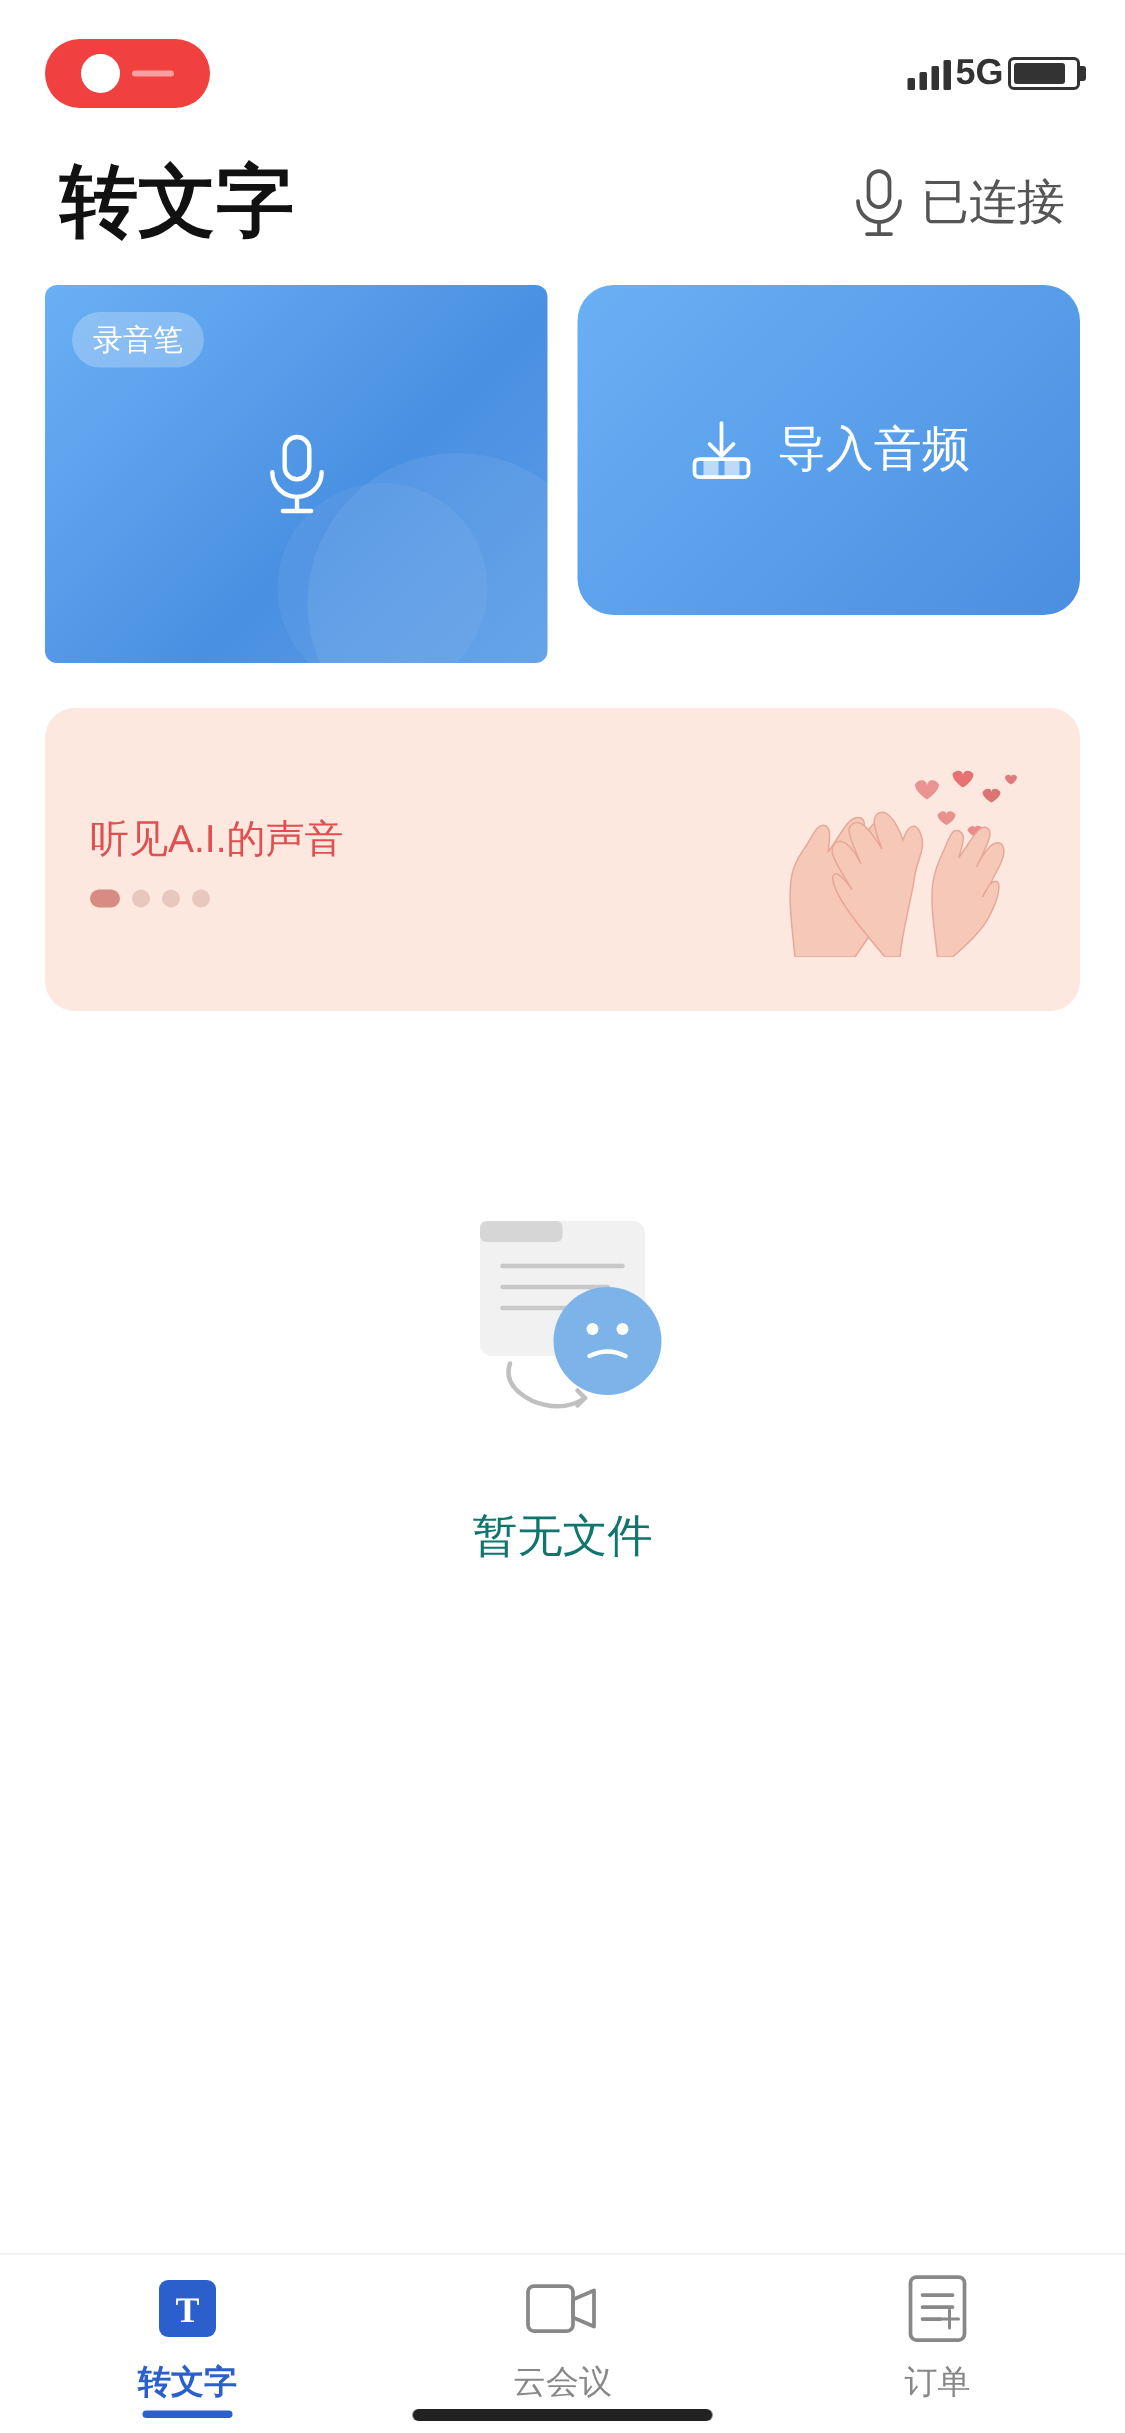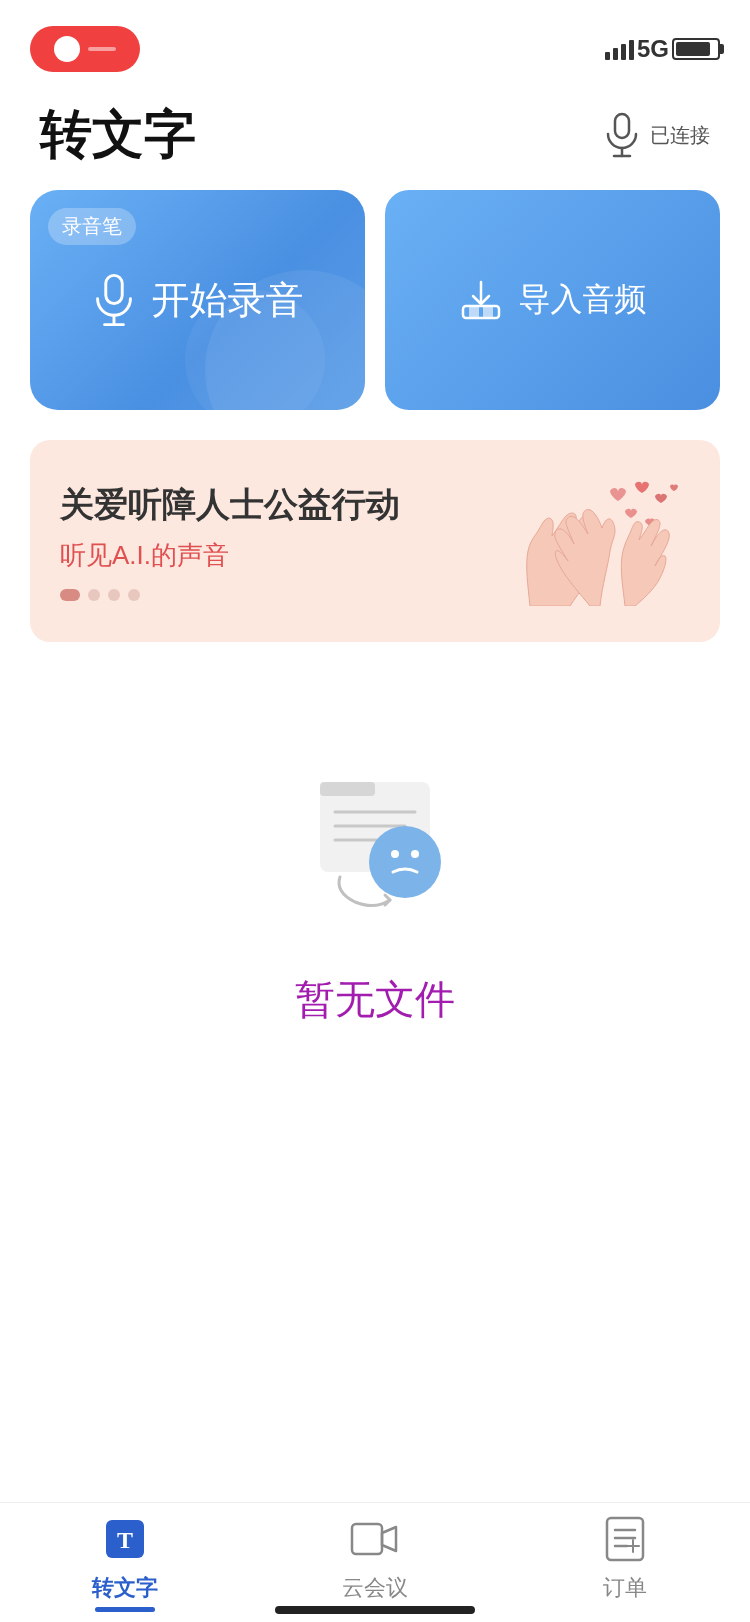--- a/index.html
+++ b/index.html
@@ -106,36 +106,36 @@
     }
     .page-title {
       font-size: 52px;
       font-weight: 700;
       color: #111;
     }
     .connected-badge {
       display: flex;
       align-items: center;
       gap: 10px;
-      font-size: 20px;
+      font-size: 32px;
       color: #555;
     }
 
     
     .action-buttons {
       display: flex;
       gap: 20px;
       padding: 0 30px;
       margin-bottom: 30px;
     }
     .btn-record {
       flex: 1;
-      height: 220px;
+      height: 252px;
       background: linear-gradient(135deg, #6ab0f5 0%, #4a90e2 60%, #5b9de8 100%);
-      border-radius: 28px;
+      border-radius: 8px;
       display: flex;
       flex-direction: column;
       align-items: center;
       justify-content: center;
       position: relative;
       overflow: hidden;
       cursor: pointer;
     }
     .btn-record-label {
       position: absolute;
@@ -270,22 +270,22 @@
       justify-content: center;
       padding: 80px 0 60px 0;
     }
     .empty-illustration {
       width: 220px;
       height: 180px;
       position: relative;
       margin-bottom: 30px;
     }
     .empty-text {
-      font-size: 40px;
-      color: #a21caf;
+      font-size: 30px;
+      color: #0f766e;
     }
 
     
     .bottom-nav {
       position: fixed;
       bottom: 0;
       left: 0;
       width: 750px;
       background: #ffffff;
       border-top: 1px solid #eee;
@@ -378,41 +378,39 @@
   <div class="action-buttons">
     <div class="btn-record">
       <span class="btn-record-label">录音笔</span>
       <div class="btn-record-content">
         <svg width="44" height="54" viewBox="0 0 36 46" fill="none" xmlns="http://www.w3.org/2000/svg">
           <rect x="11" y="2" width="14" height="24" rx="7" stroke="white" stroke-width="2.5" fill="none"></rect>
           <path d="M4 22c0 7.732 6.268 14 14 14s14-6.268 14-14" stroke="white" stroke-width="2.5" fill="none" stroke-linecap="round"></path>
           <line x1="18" y1="36" x2="18" y2="44" stroke="white" stroke-width="2.5" stroke-linecap="round"></line>
           <line x1="10" y1="44" x2="26" y2="44" stroke="white" stroke-width="2.5" stroke-linecap="round"></line>
         </svg>
-        <span>开始录音</span>
       </div>
     </div>
 
     <div class="btn-import">
       <div class="btn-import-content">
         <svg width="44" height="44" viewBox="0 0 44 44" fill="none" xmlns="http://www.w3.org/2000/svg">
           <rect x="4" y="28" width="36" height="12" rx="3" stroke="white" stroke-width="2.5" fill="none"></rect>
           <rect x="10" y="28" width="10" height="12" rx="1" fill="white" opacity="0.6"></rect>
           <rect x="24" y="28" width="10" height="12" rx="1" fill="white" opacity="0.6"></rect>
           <line x1="22" y1="4" x2="22" y2="24" stroke="white" stroke-width="2.5" stroke-linecap="round"></line>
           <polyline points="14,18 22,26 30,18" stroke="white" stroke-width="2.5" fill="none" stroke-linejoin="round" stroke-linecap="round"></polyline>
         </svg>
         <span>导入音频</span>
       </div>
     </div>
   </div>
 
   <div class="banner">
     <div class="banner-text">
-      <div class="banner-title">关爱听障人士公益行动</div>
       <div class="banner-subtitle">听见A.I.的声音</div>
       <div class="banner-dots">
         <div class="banner-dot active"></div>
         <div class="banner-dot"></div>
         <div class="banner-dot"></div>
         <div class="banner-dot"></div>
       </div>
     </div>
     <div class="banner-illustration">
       <svg class="hands-svg" viewBox="0 0 220 130" fill="none" xmlns="http://www.w3.org/2000/svg">

